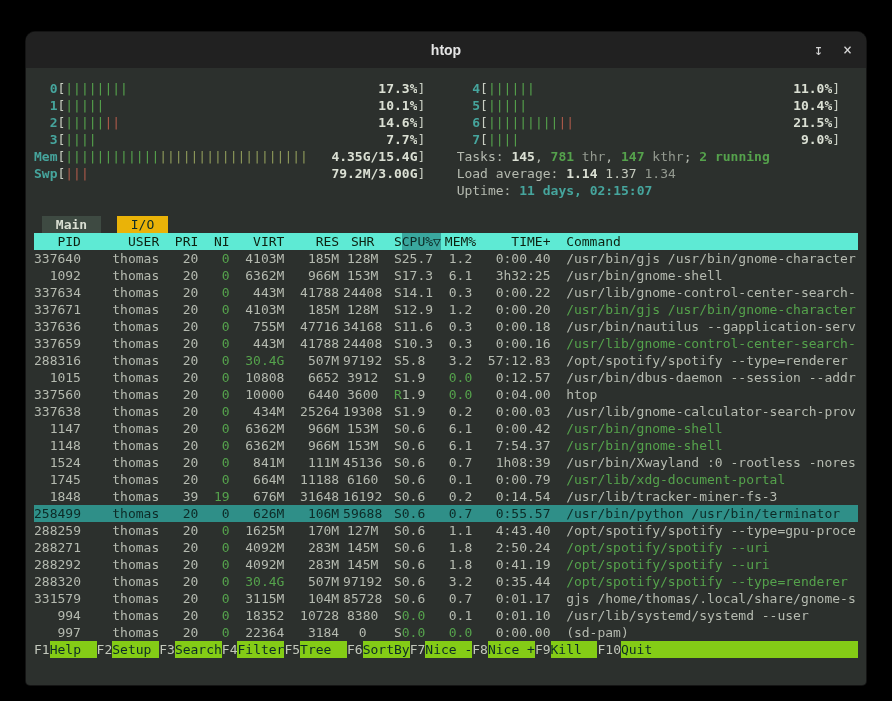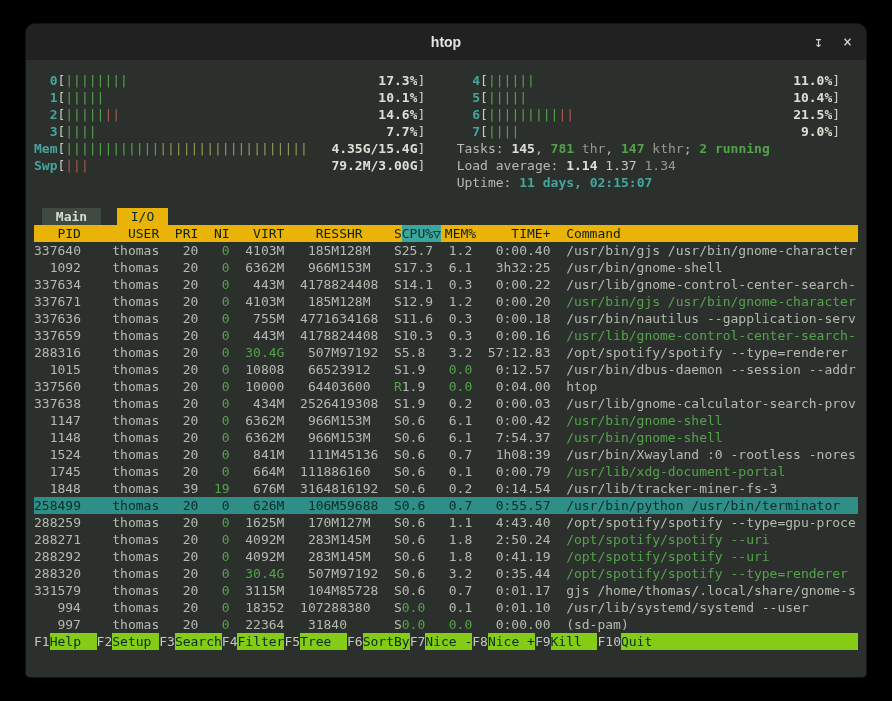--- a/index.html
+++ b/index.html
@@ -1,18 +1,18 @@
 <!DOCTYPE html>
 <html><head>
 <meta charset="utf-8">
 <style>
   html,body{margin:0;padding:0}
   body{width:892px;height:701px;background:#000;position:relative;overflow:hidden;
        font-family:"DejaVu Sans Mono",monospace}
-  .window{position:absolute;left:26px;top:24px;width:840px;height:653px;background:#2c302d;
+  .window{position:absolute;left:26px;top:32px;width:840px;height:653px;background:#2c302d;
           border-radius:9px 9px 4px 4px;box-shadow:0 0 0 1px #141414;display:flex;flex-direction:column;overflow:hidden}
   .titlebar{height:36px;flex:0 0 36px;background:#212121;display:flex;align-items:center;justify-content:center;position:relative}
   .title{color:#e4e4e4;font-family:"Liberation Sans",sans-serif;font-weight:bold;font-size:14px}
   .tbicons{position:absolute;right:14px;top:0;height:36px;display:flex;align-items:center;gap:20px}
   .tbicon{color:#d6d6d6;font-size:15px;cursor:default}
   .term{flex:1;padding:12px 8px 0 8px;font-size:13px;line-height:17px;color:#b5bab0;overflow:hidden}
   .tl{display:flex;white-space:pre;height:17px}
   .half-l{display:inline-flex;width:54ch;flex:0 0 auto;overflow:hidden}
   .half-r{display:inline-flex;flex:1;overflow:hidden}
   .meter{display:inline-flex}
@@ -30,30 +30,30 @@
   .sc-dim{color:#949a90}
   .sc-green{color:#55a24c;font-weight:bold}
   .sc-cyan{color:#46a59d;font-weight:bold}
   .tab{padding:0 14px}
   .tab-active{background:#3e4a42;color:#d9ded2;font-weight:bold}
   .tab-inactive{background:#eab308;color:#0d2b27}
   .row{display:flex;white-space:pre;height:17px;width:100%}
   .row span{flex-shrink:0;box-sizing:border-box;overflow:hidden}
   .row.selected{background:#2f8f88}
   .row.selected span{color:#0d2b27 !important;font-weight:normal}
-  .hdr{background:#eab308}
+  .hdr{background:#5eead4}
   .hdr span{color:#0d2211}
   .hdr .sortcol{background:#3aa79e;color:#0d2b27}
   .c-pid{width:6ch;text-align:right}
   .c-user{width:10ch;padding-left:1ch;text-align:right}
   .c-pri{width:5ch;text-align:right}
   .c-ni{width:4ch;text-align:right}
   .c-virt{width:7ch;text-align:right}
   .c-res{width:7ch;text-align:right}
-  .c-shr{width:6ch;text-align:left}
+  .c-shr{width:6ch;text-align:center}
   .c-s{width:2ch;text-align:right}
   .c-cpu{width:5ch;text-align:left}
   .c-mem{width:5ch;text-align:center}
   .c-time{width:9ch;text-align:right}
   .c-cmd{flex:1 1 auto !important;min-width:0;padding-left:2ch;text-align:left}
   .green{color:#55a24c}
   .fkline{display:flex}
   .fk{display:inline-flex}
   .fk-key{color:#c3c8bc;white-space:pre}
   .fk-label{display:inline-block;width:6ch;background:#84cc16;color:#0d2b27;overflow:hidden;white-space:pre}

